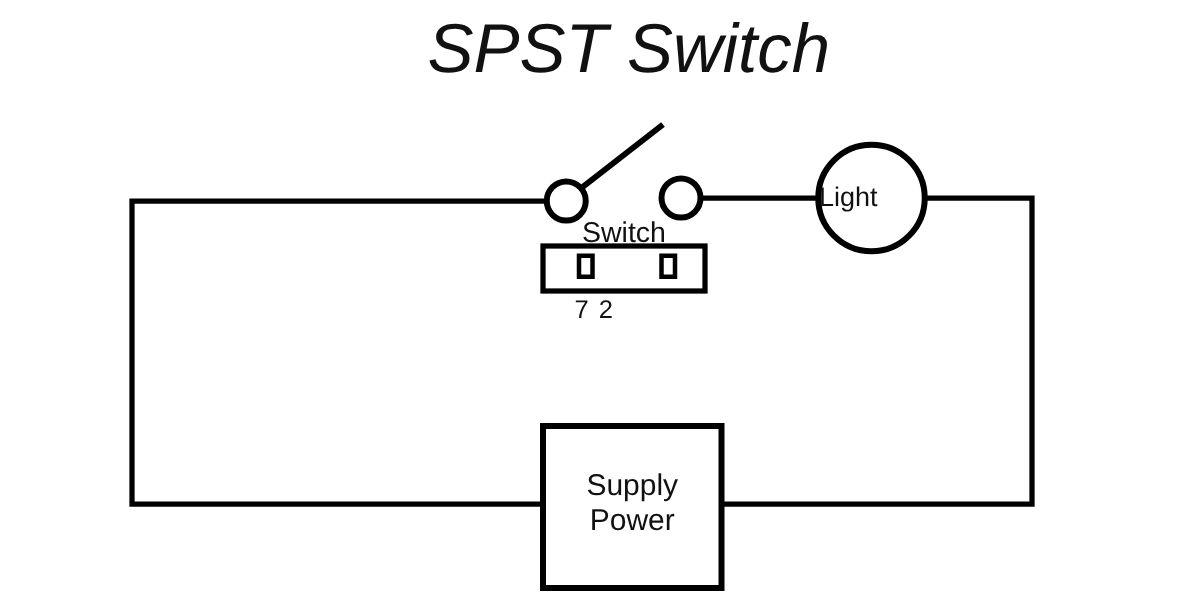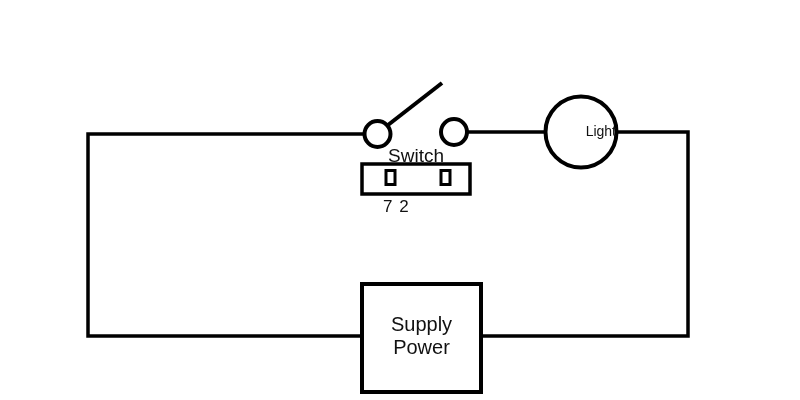--- a/index.html
+++ b/index.html
@@ -54,22 +54,22 @@
     left: 383px;
     top: 198px;
     font-size: 17px;
     line-height: 17px;
     letter-spacing: 1px;
   }
   .lbl-light {
     left: 546px;
     top: 122px;
     width: 70px;
-    text-align: right;
-    font-size: 14px;
+    text-align: left;
+    font-size: 18px;
     line-height: 18px;
   }
   .lbl-ps {
     left: 362px;
     top: 313px;
     width: 119px;
     text-align: center;
     font-size: 20px;
     line-height: 23px;
   }
@@ -94,20 +94,21 @@
 
     <circle cx="581" cy="132" r="35.5" fill="#ffffff" stroke-width="4"></circle>
 
     <rect x="362" y="164" width="108" height="30" stroke-width="3.5"></rect>
     <rect x="386" y="170.5" width="9" height="14" stroke-width="3"></rect>
     <rect x="441" y="170.5" width="9" height="14" stroke-width="3"></rect>
 
     <rect x="362" y="284" width="119" height="108" fill="#ffffff" stroke-width="4"></rect>
   </svg>
 
+  <div class="title">SPST Switch</div>
 
   <div class="label lbl-switch">Switch</div>
 
   <div class="label lbl-terminals">7 2</div>
 
   <div class="label lbl-light">Light</div>
 
   <div class="label lbl-ps">
     <div>Supply</div>
     <div>Power</div>

